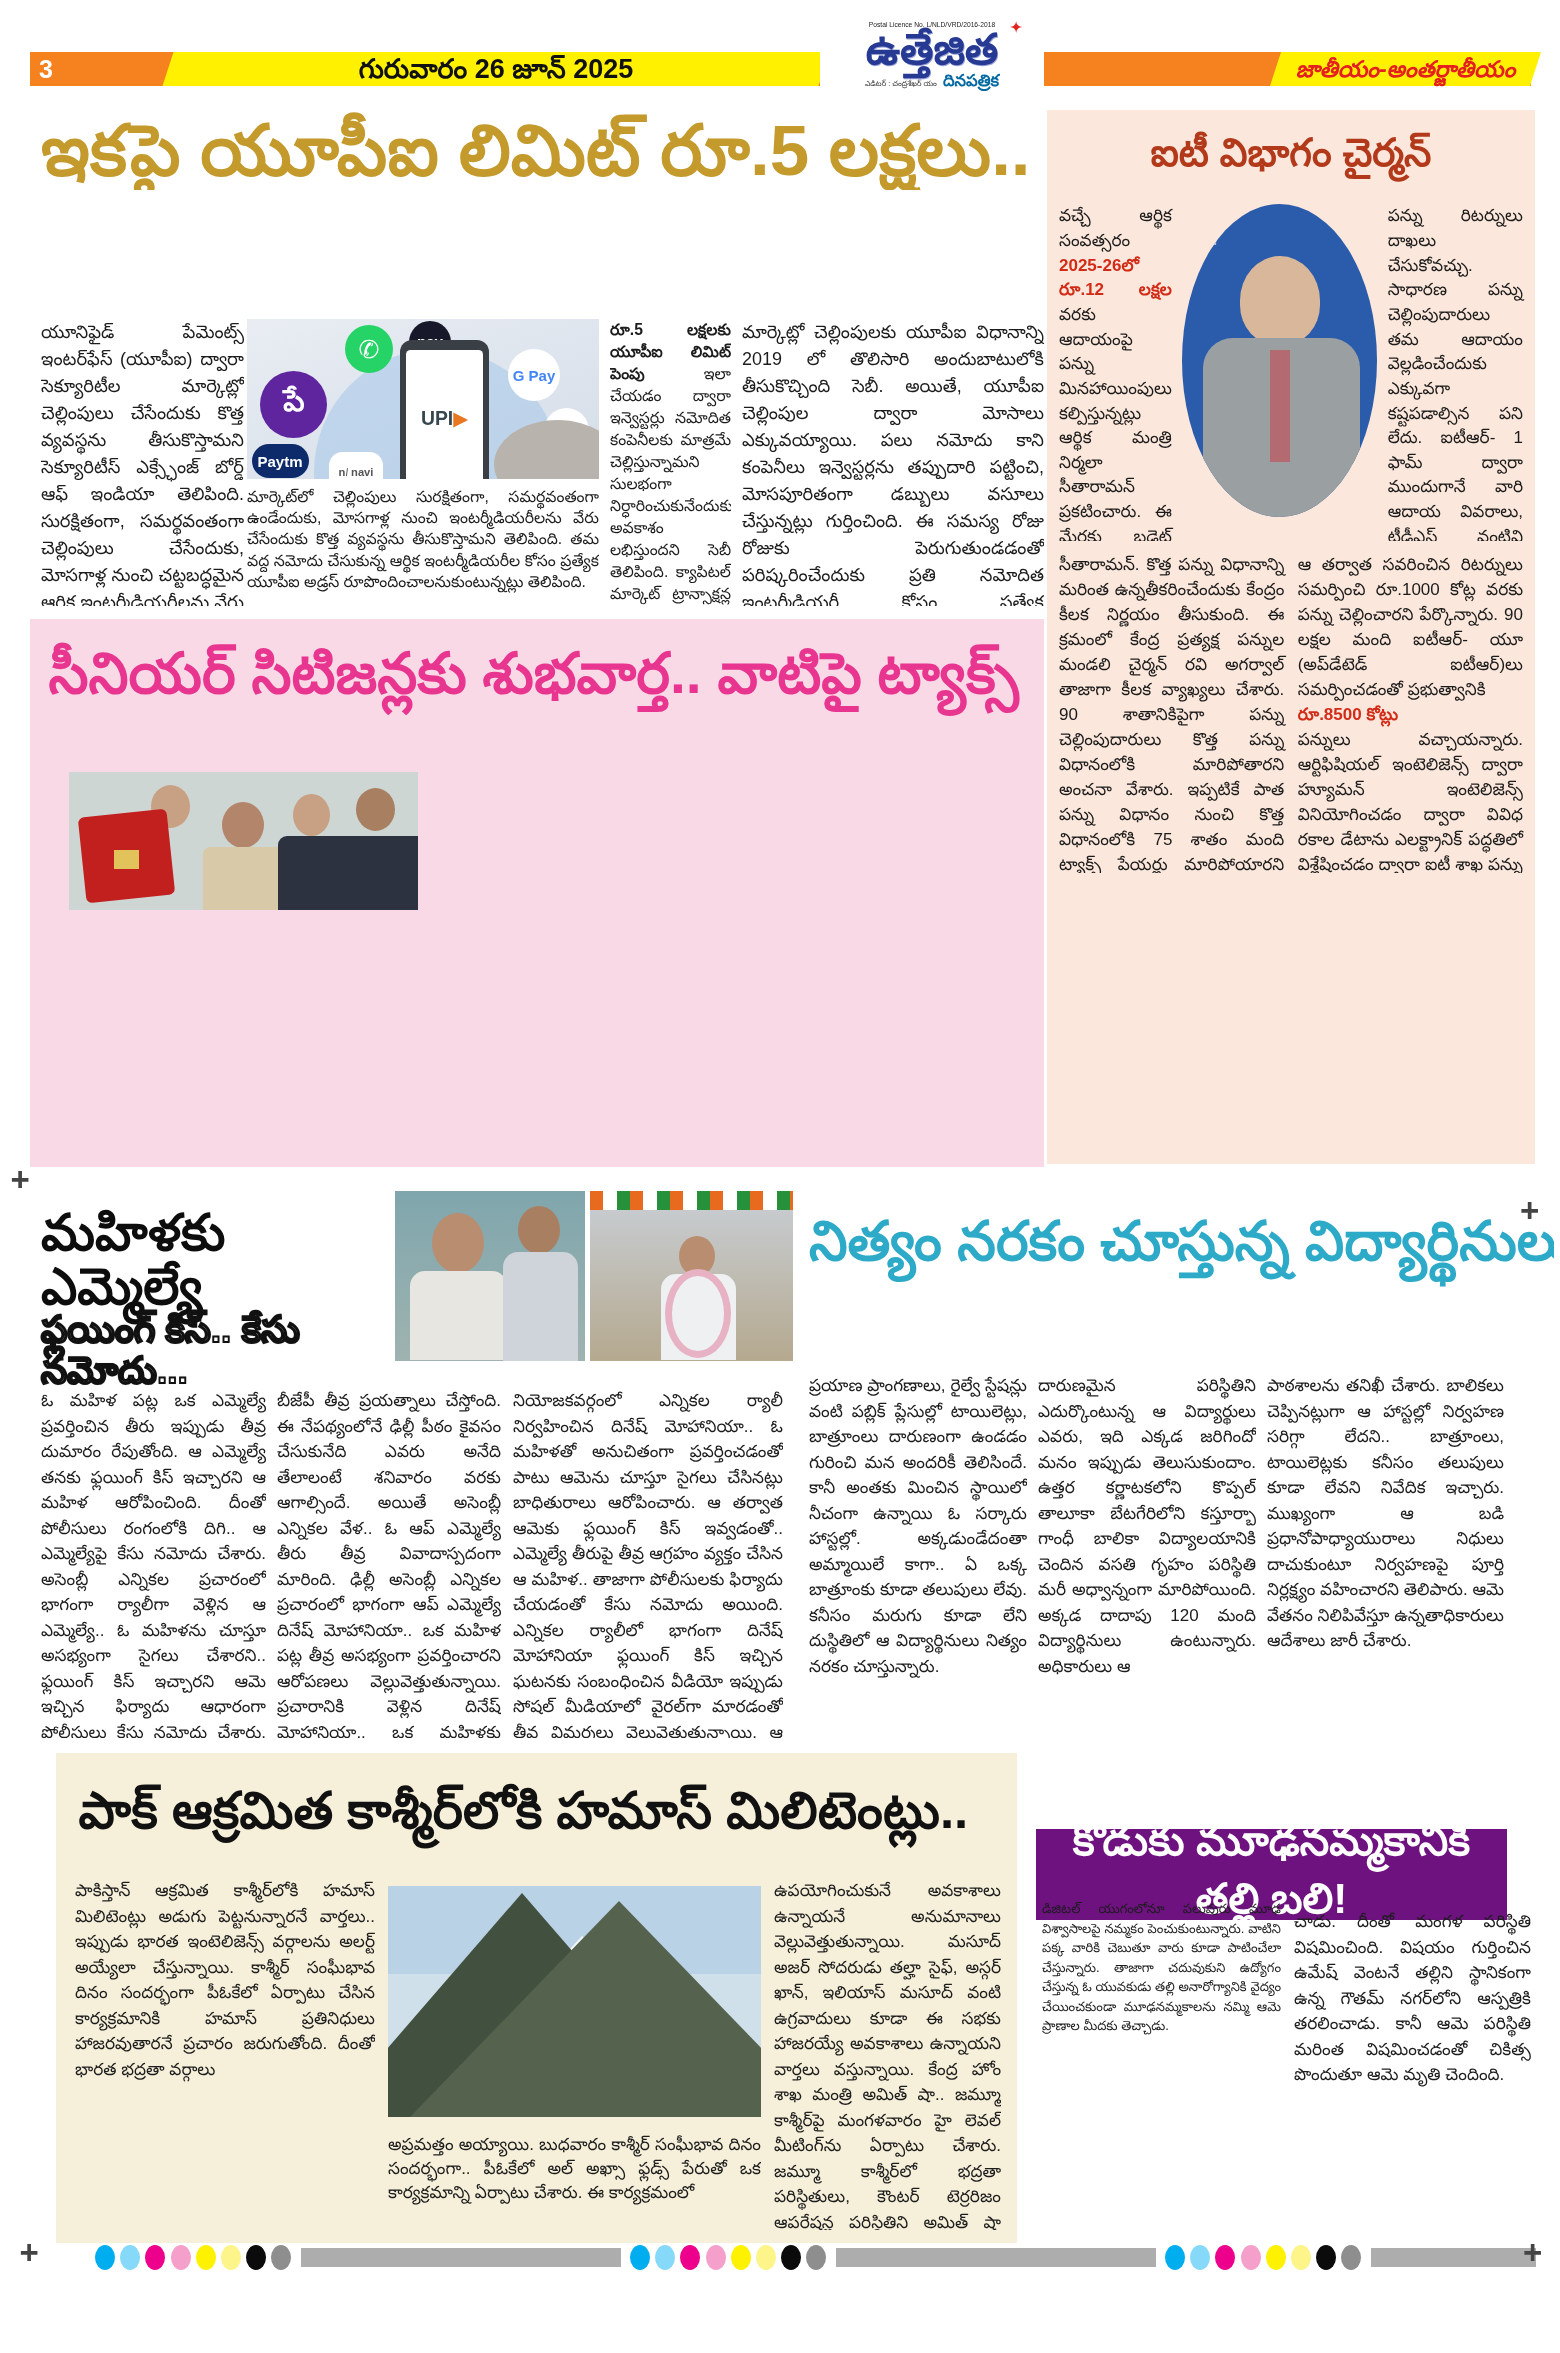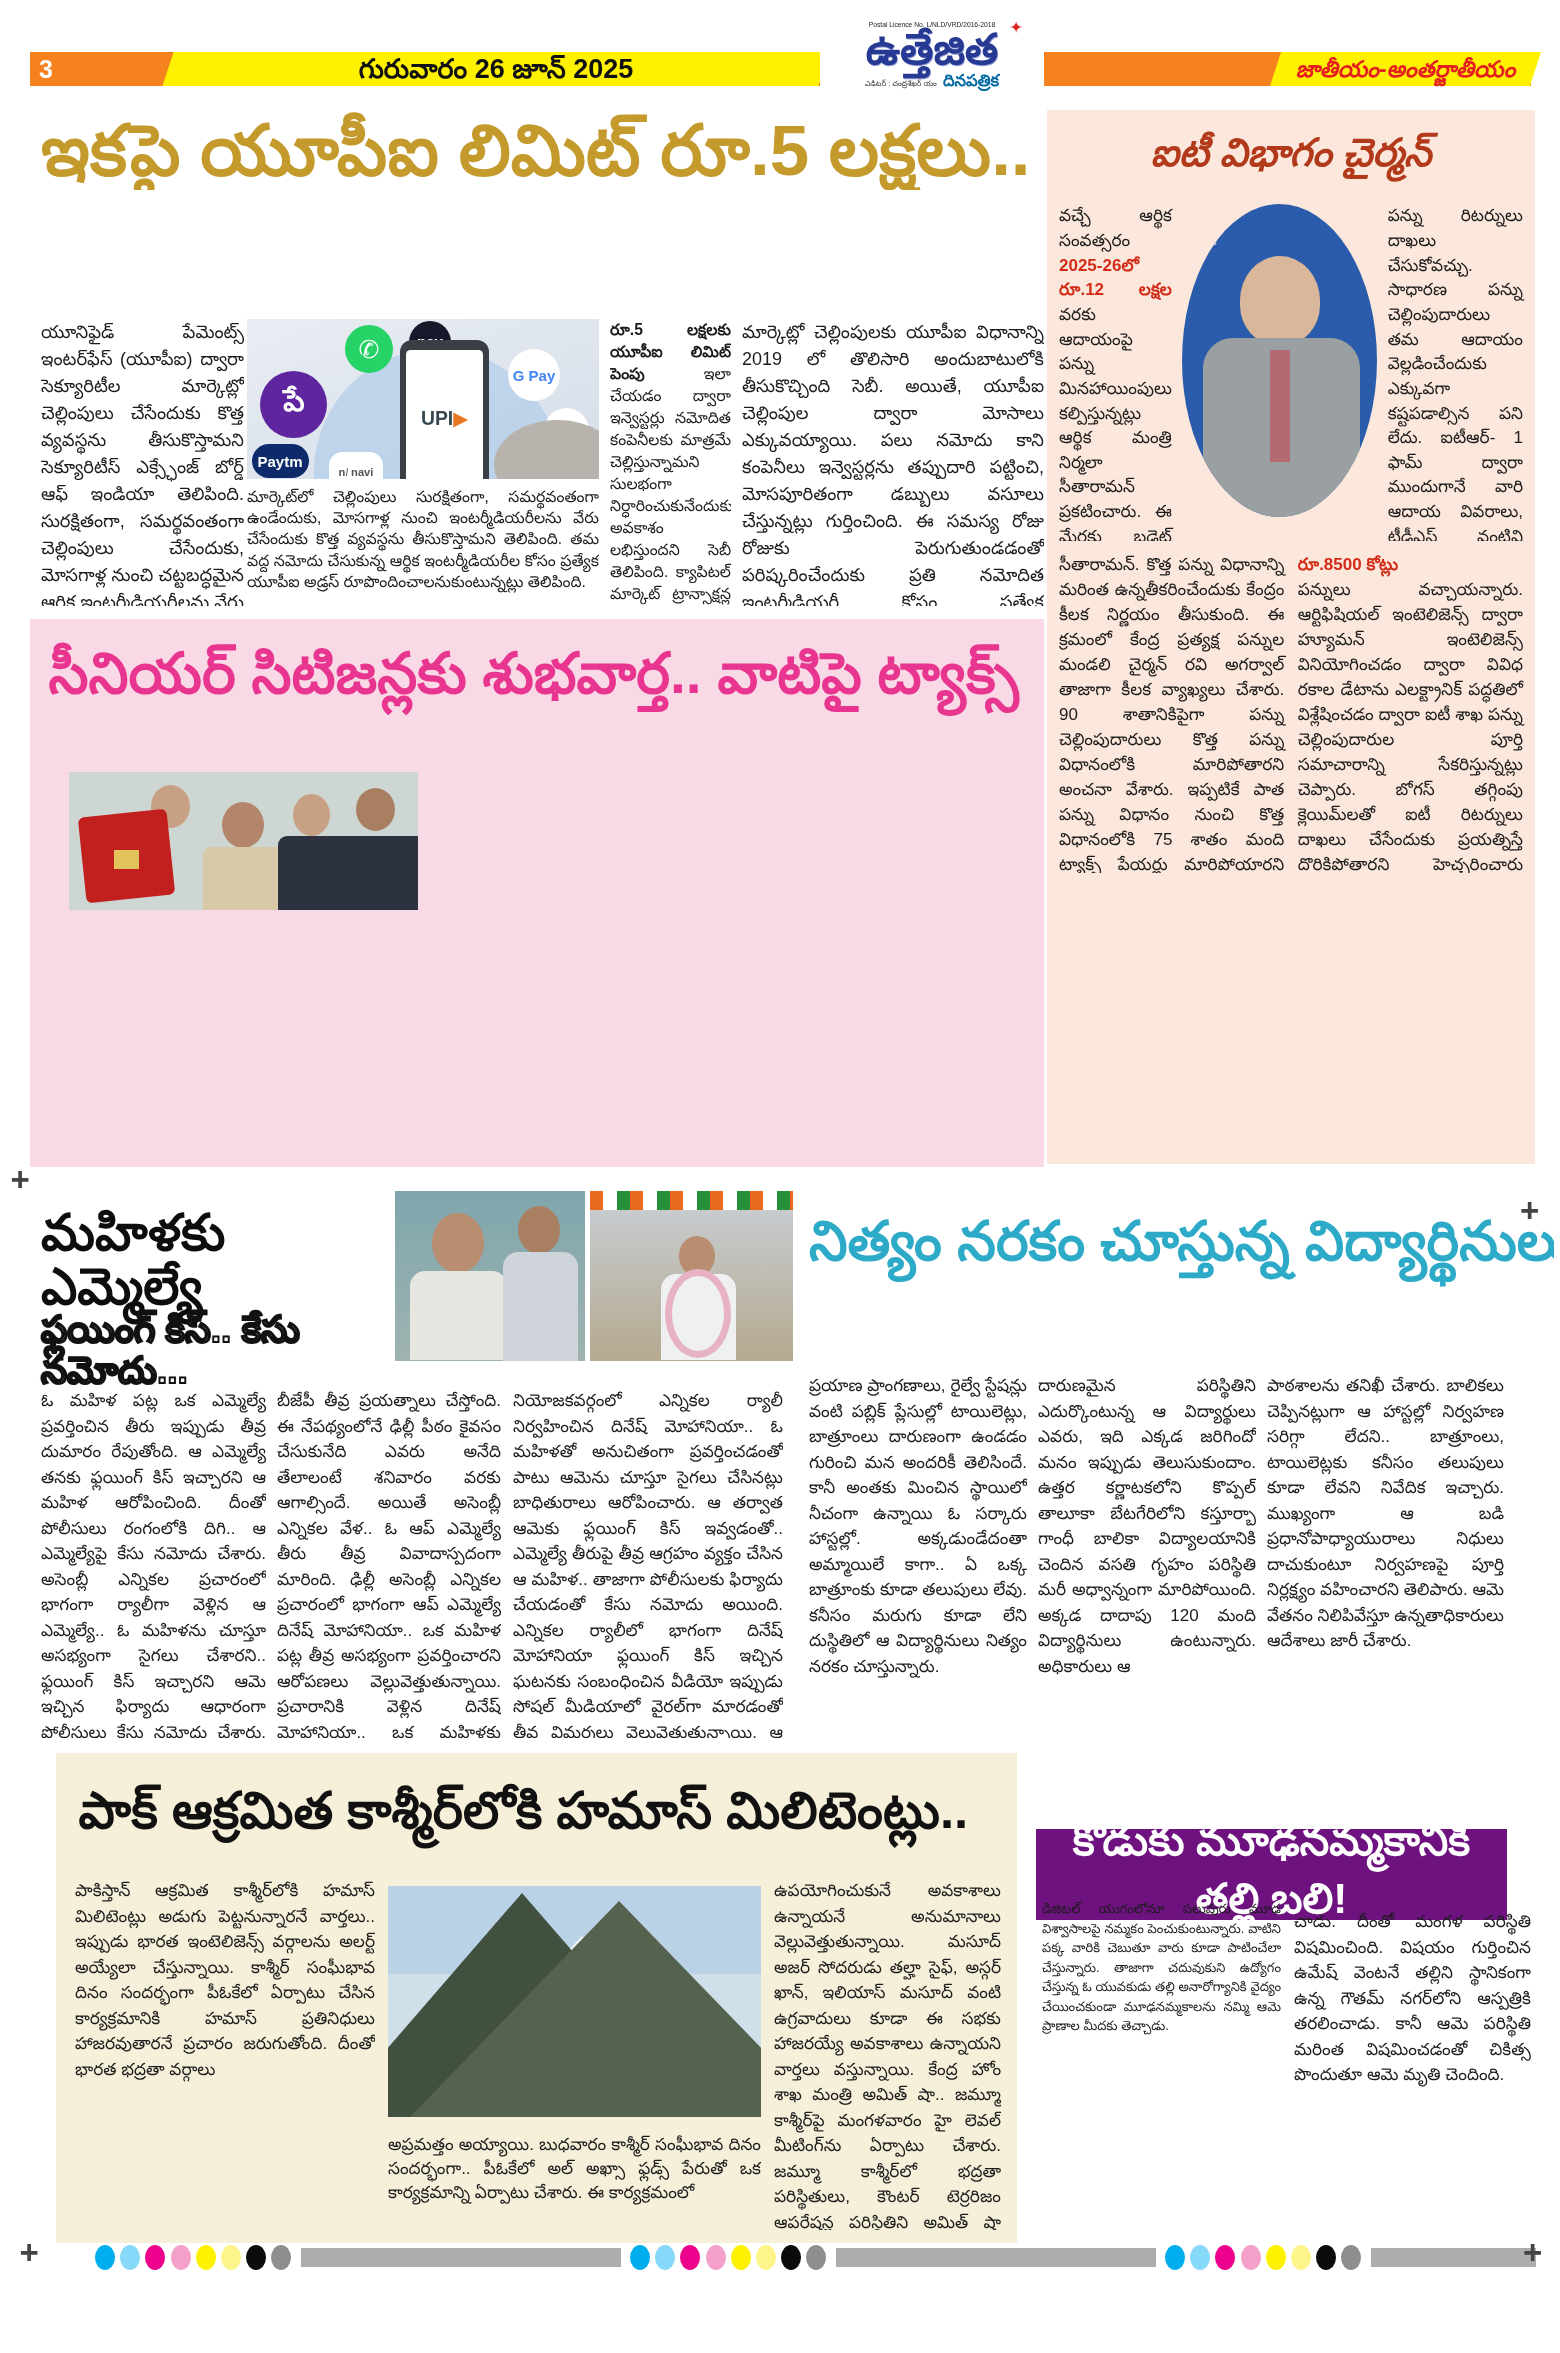--- a/index.html
+++ b/index.html
@@ -32,21 +32,21 @@
   .phone .scr{position:absolute;left:6px;top:10.4px;right:6px;bottom:10.4px;background:#ffffff;border-radius:4.5px;
       display:flex;align-items:center;justify-content:center;font-weight:bold;color:#37474f;font-size:19.4px;}
   .upi-arrow{color:#e87722;}
   .hand{position:absolute;right:-22.4px;bottom:-30px;width:127px;height:89px;border-radius:50%;background:#b9b3ad;}
   .upi-below{left:247px;top:486px;width:352px;height:120px;font-size:15.7px;line-height:1.35;}
   .upi-c3{left:610px;top:319px;width:121px;height:287px;font-size:15.7px;line-height:1.4;}
   .upi-sub{font-weight:bold;}
   .upi-c4{left:742px;top:319px;width:302px;height:287px;font-size:18px;}
   
   .it-box{left:1047px;top:110px;width:488px;height:1054px;background:#FBE7DB;overflow:hidden;}
-  .it-kicker{margin-top:21px;text-align:center;font-size:39px;font-weight:bold;color:#B23A1B;font-style:italic;}
+  .it-kicker{margin-top:21px;text-align:center;font-size:39px;font-weight:bold;color:#B23A1B;}
   .it-headline{text-align:center;font-size:69px;font-weight:bold;color:#B23A1B;line-height:1.05;}
   .it-row1{display:flex;gap:10.4px;padding:19.4px 12px 0 12px;height:337px;overflow:hidden;}
   .it-ln{width:118px;font-size:17px;line-height:1.45;text-align:justify;}
   .it-photo{width:195px;height:313px;border-radius:50%;background:#2b5cab;position:relative;overflow:hidden;flex-shrink:0;}
   .cii{position:absolute;color:#e8eefb;font-weight:bold;font-size:19.4px;opacity:.7;}
   .it-head{position:absolute;left:58px;top:52px;width:80px;height:89px;border-radius:50% 50% 45% 45%;background:#d8b79a;}
   .it-suit{position:absolute;left:21px;top:134px;width:157px;height:186px;border-radius:30px 30px 0 0;background:#9aa0a2;}
   .it-tie{position:absolute;left:88px;top:146px;width:19.4px;height:112px;background:#b36a70;}
   .it-rn{width:171px;font-size:17px;line-height:1.45;text-align:justify;}
   .it-row2{display:flex;gap:13.4px;padding:12px 12px 0 12px;overflow:hidden;height:320px;}
@@ -166,20 +166,21 @@
       </div>
       <div class="it-rn">
         <span>పన్ను రిటర్నులు దాఖలు చేసుకోవచ్చు. సాధారణ పన్ను చెల్లింపుదారులు తమ ఆదాయం వెల్లడించేందుకు ఎక్కువగా కష్టపడాల్సిన పని లేదు. ఐటీఆర్- 1 ఫామ్ ద్వారా ముందుగానే వారి ఆదాయ వివరాలు, టీడీఎస్ వంటివి నమోదై ఉంటాయి.' అని సీబీడీటీ చైర్మన్ రవి అగర్వాల్ తెలిపారు.</span>
         
         
       </div>
     </div>
     <div class="it-row2">
       <div class="it-r2c">సీతారామన్. కొత్త పన్ను విధానాన్ని మరింత ఉన్నతీకరించేందుకు కేంద్రం కీలక నిర్ణయం తీసుకుంది. ఈ క్రమంలో కేంద్ర ప్రత్యక్ష పన్నుల మండలి చైర్మన్ రవి అగర్వాల్ తాజాగా కీలక వ్యాఖ్యలు చేశారు. 90 శాతానికిపైగా పన్ను చెల్లింపుదారులు కొత్త పన్ను విధానంలోకి మారిపోతారని అంచనా వేశారు. ఇప్పటికే పాత పన్ను విధానం నుంచి కొత్త విధానంలోకి 75 శాతం మంది ట్యాక్స్ పేయర్లు మారిపోయారని తెలిపారు. 'కొత్త పన్ను విధానంలో ఎలాంటి తగ్గింపులు, మినహాయింపులు ఉండవు. దీంతో ట్యాక్స్ నిపుణుల అవసరం లేకుండానే ఆదాయపు</div>
       <div class="it-r2c">
+        <span>ఆ తర్వాత సవరించిన రిటర్నులు సమర్పించి రూ.1000 కోట్ల వరకు పన్ను చెల్లించారని పేర్కొన్నారు. 90 లక్షల మంది ఐటీఆర్- యూ (అప్‌డేటెడ్ ఐటీఆర్)లు సమర్పించడంతో ప్రభుత్వానికి</span>
         <div class="red">రూ.8500 కోట్లు</div>
         <span>పన్నులు వచ్చాయన్నారు. ఆర్టిఫిషియల్ ఇంటెలిజెన్స్ ద్వారా హ్యూమన్ ఇంటెలిజెన్స్ వినియోగించడం ద్వారా వివిధ రకాల డేటాను ఎలక్ట్రానిక్ పద్ధతిలో విశ్లేషించడం ద్వారా ఐటీ శాఖ పన్ను చెల్లింపుదారుల పూర్తి సమాచారాన్ని సేకరిస్తున్నట్లు చెప్పారు. బోగస్ తగ్గింపు క్లెయిమ్‌లతో ఐటీ రిటర్నులు దాఖలు చేసేందుకు ప్రయత్నిస్తే దొరికిపోతారని హెచ్చరించారు సీబీడీటీ చైర్మన్ రవి అగర్వాల్.</span>
       </div>
     </div>
   </div>
 
   <div class="abs sen-box">
     <div class="sen-headline">సీనియర్ సిటిజన్లకు శుభవార్త.. వాటిపై ట్యాక్స్ లిమిట్ పెంపు..</div>
     <div class="sen-photo">
       <div class="sp-head" style="left:82px;top:13.4px;width:39px;height:43px;"></div>

